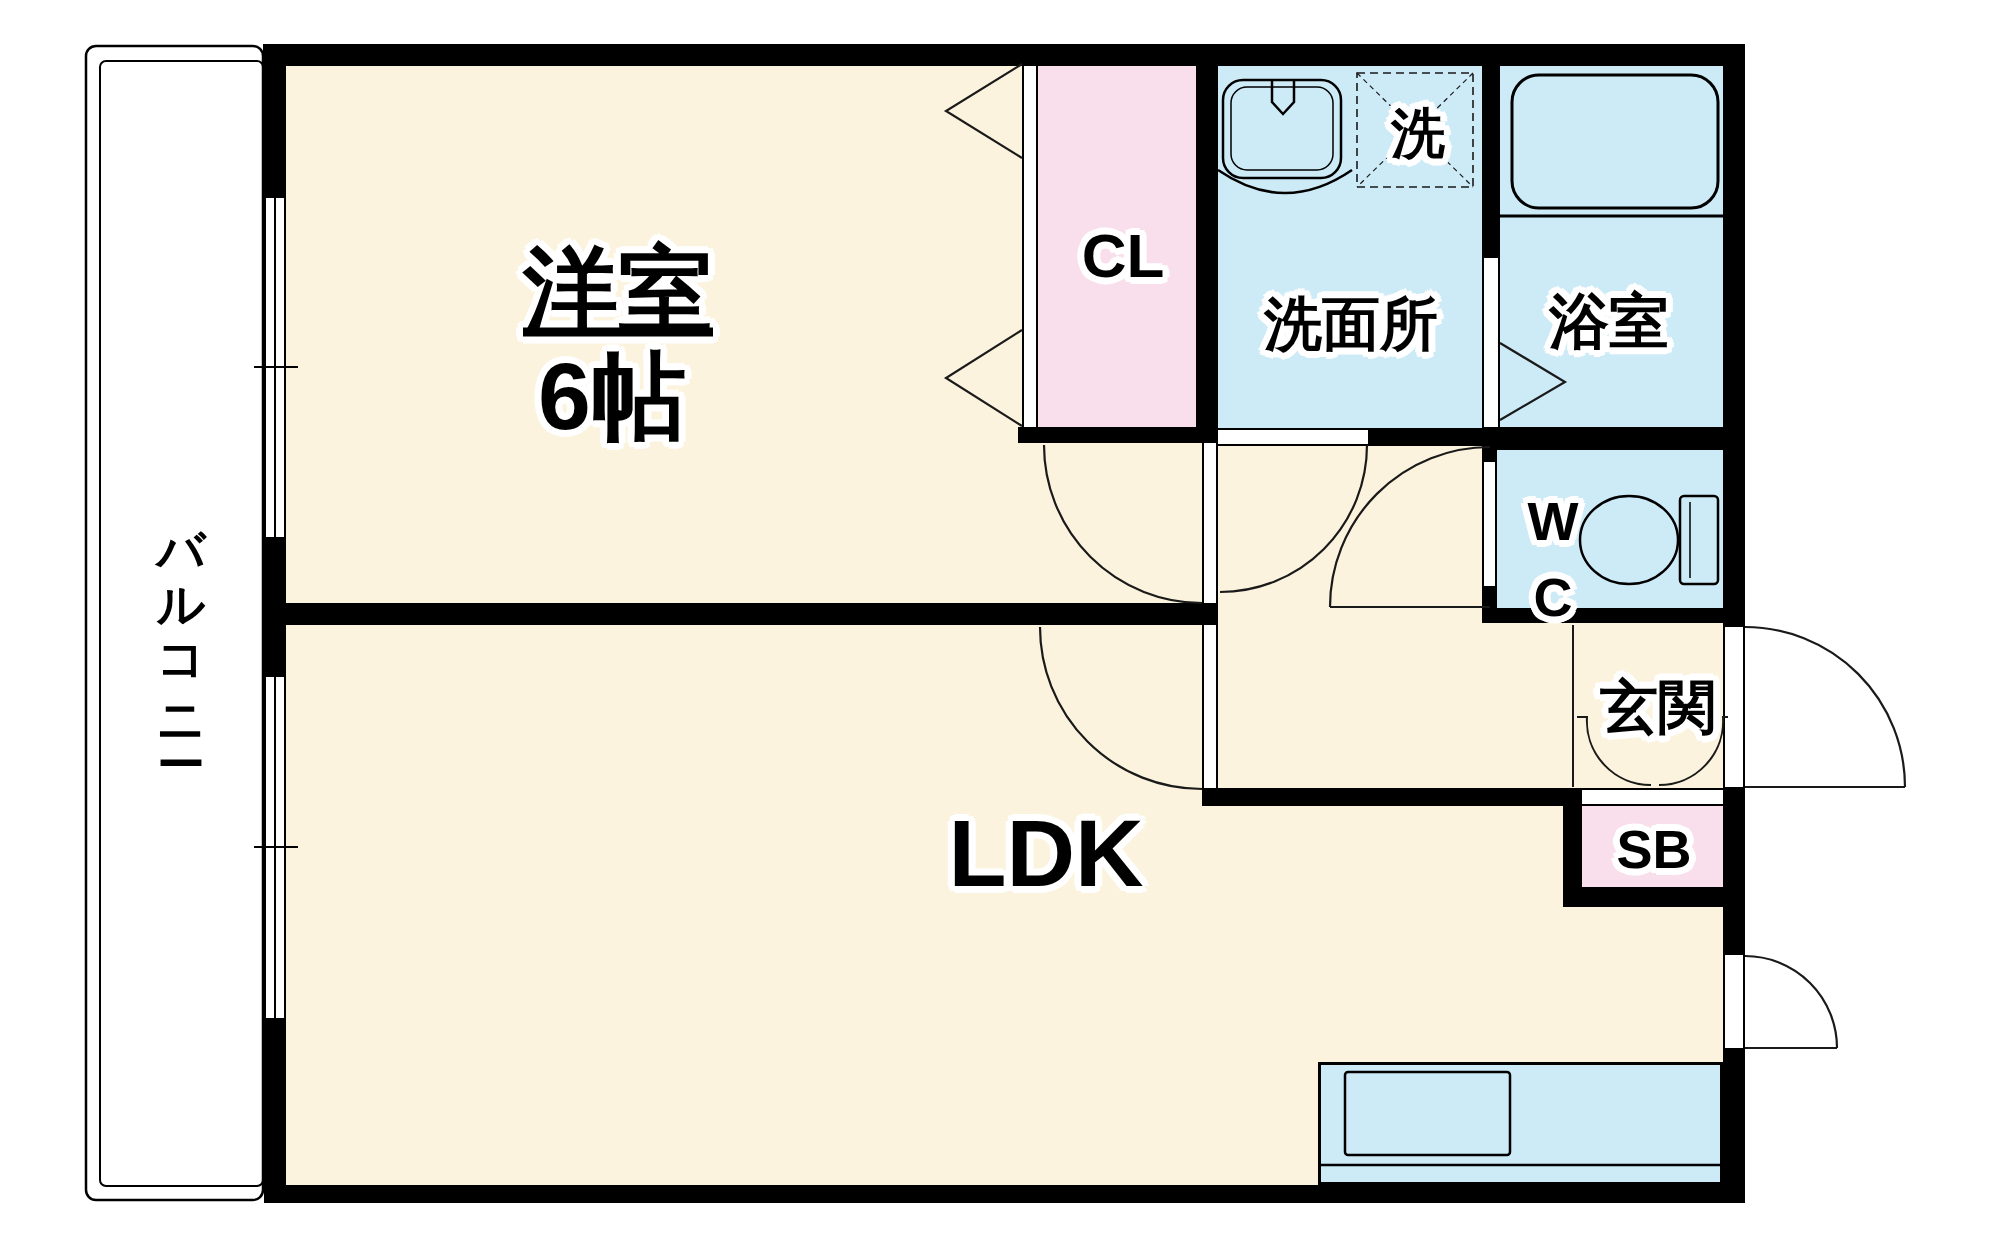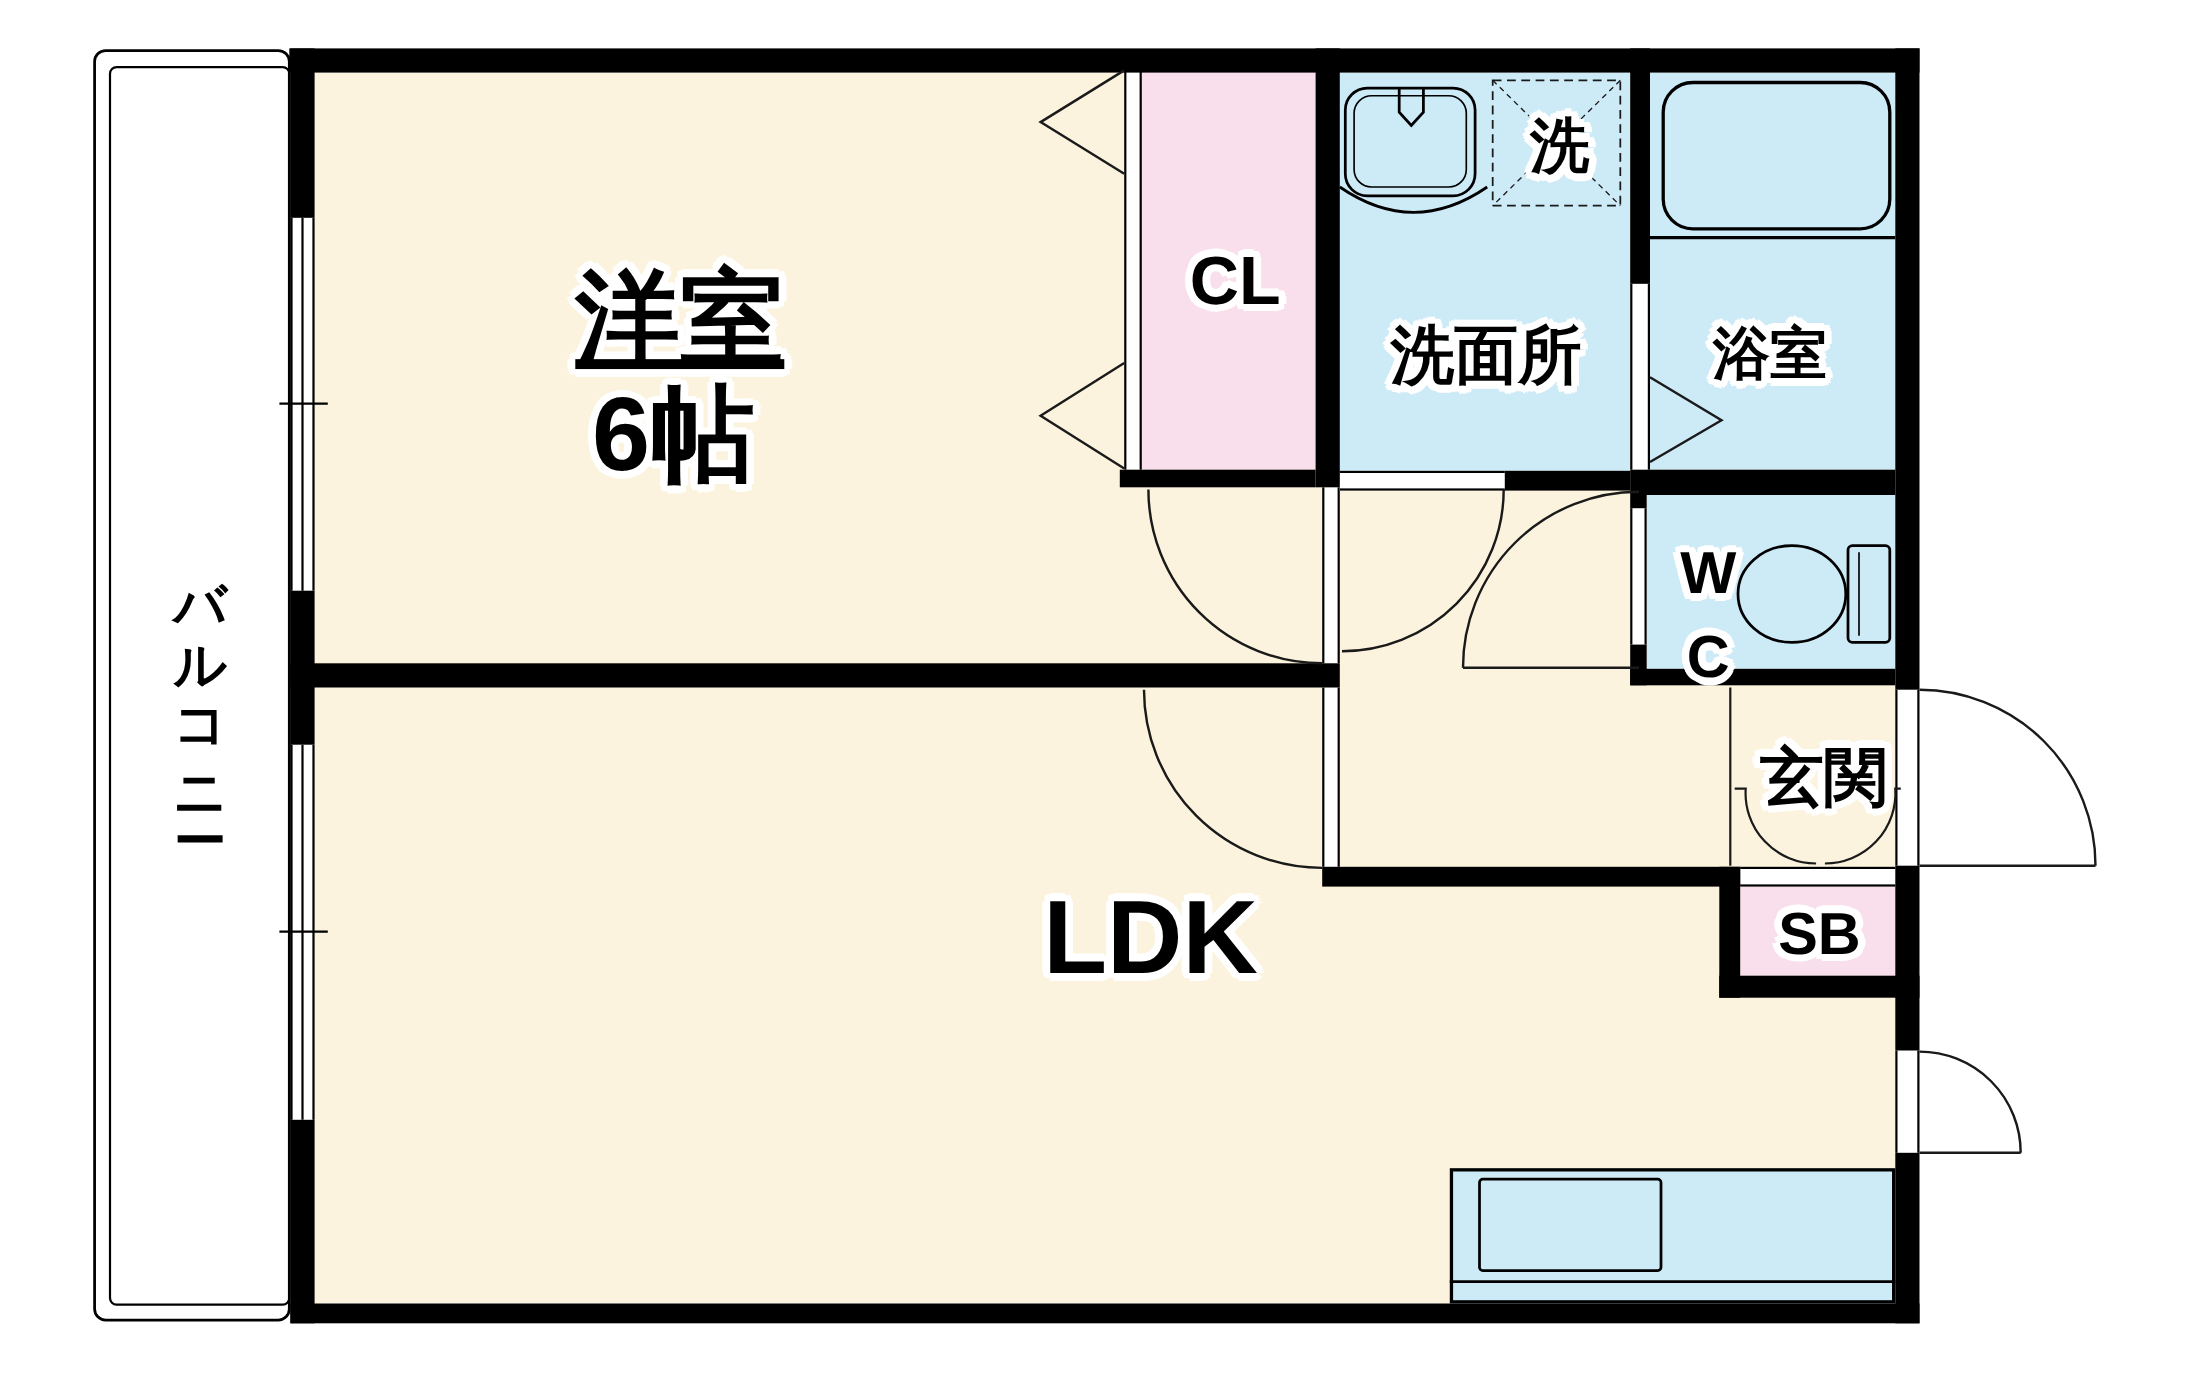--- a/index.html
+++ b/index.html
@@ -145,21 +145,21 @@
       <rect x="1345" y="1072" width="165" height="83" rx="3" stroke-width="2.5"></rect>
     </g>
   </svg>
 
   <div class="lbl" style="left:618px;top:290px;font-size:95px;text-decoration:underline;">洋室</div>
   <div class="lbl" style="left:612px;top:396px;font-size:95px;">6帖</div>
   <div class="lbl" style="left:1022px;top:853px;font-size:95px;padding-left:48px;">LDK</div>
   <div class="lbl" style="left:1123px;top:256px;font-size:62px;">CL</div>
   <div class="lbl" style="left:1351px;top:324px;font-size:58px;">洗面所</div>
   <div class="lbl" style="left:1418px;top:133px;font-size:54px;">洗</div>
-  <div class="lbl" style="left:1609px;top:322px;font-size:52px;">浴室</div>
+  <div class="lbl" style="left:1609px;top:322px;font-size:60px;">浴室</div>
   <div class="lbl wc-lines" style="left:1553px;top:560px;font-size:54px;">
     <div>W</div>
     <div>C</div>
   </div>
   <div class="lbl" style="left:1658px;top:707px;font-size:58px;">玄関</div>
   <div class="lbl" style="left:1654px;top:849px;font-size:54px;">SB</div>
   <div class="lbl vert" style="left:181px;top:620px;font-size:48px;">バルコニー</div>
 
 </div>
 

